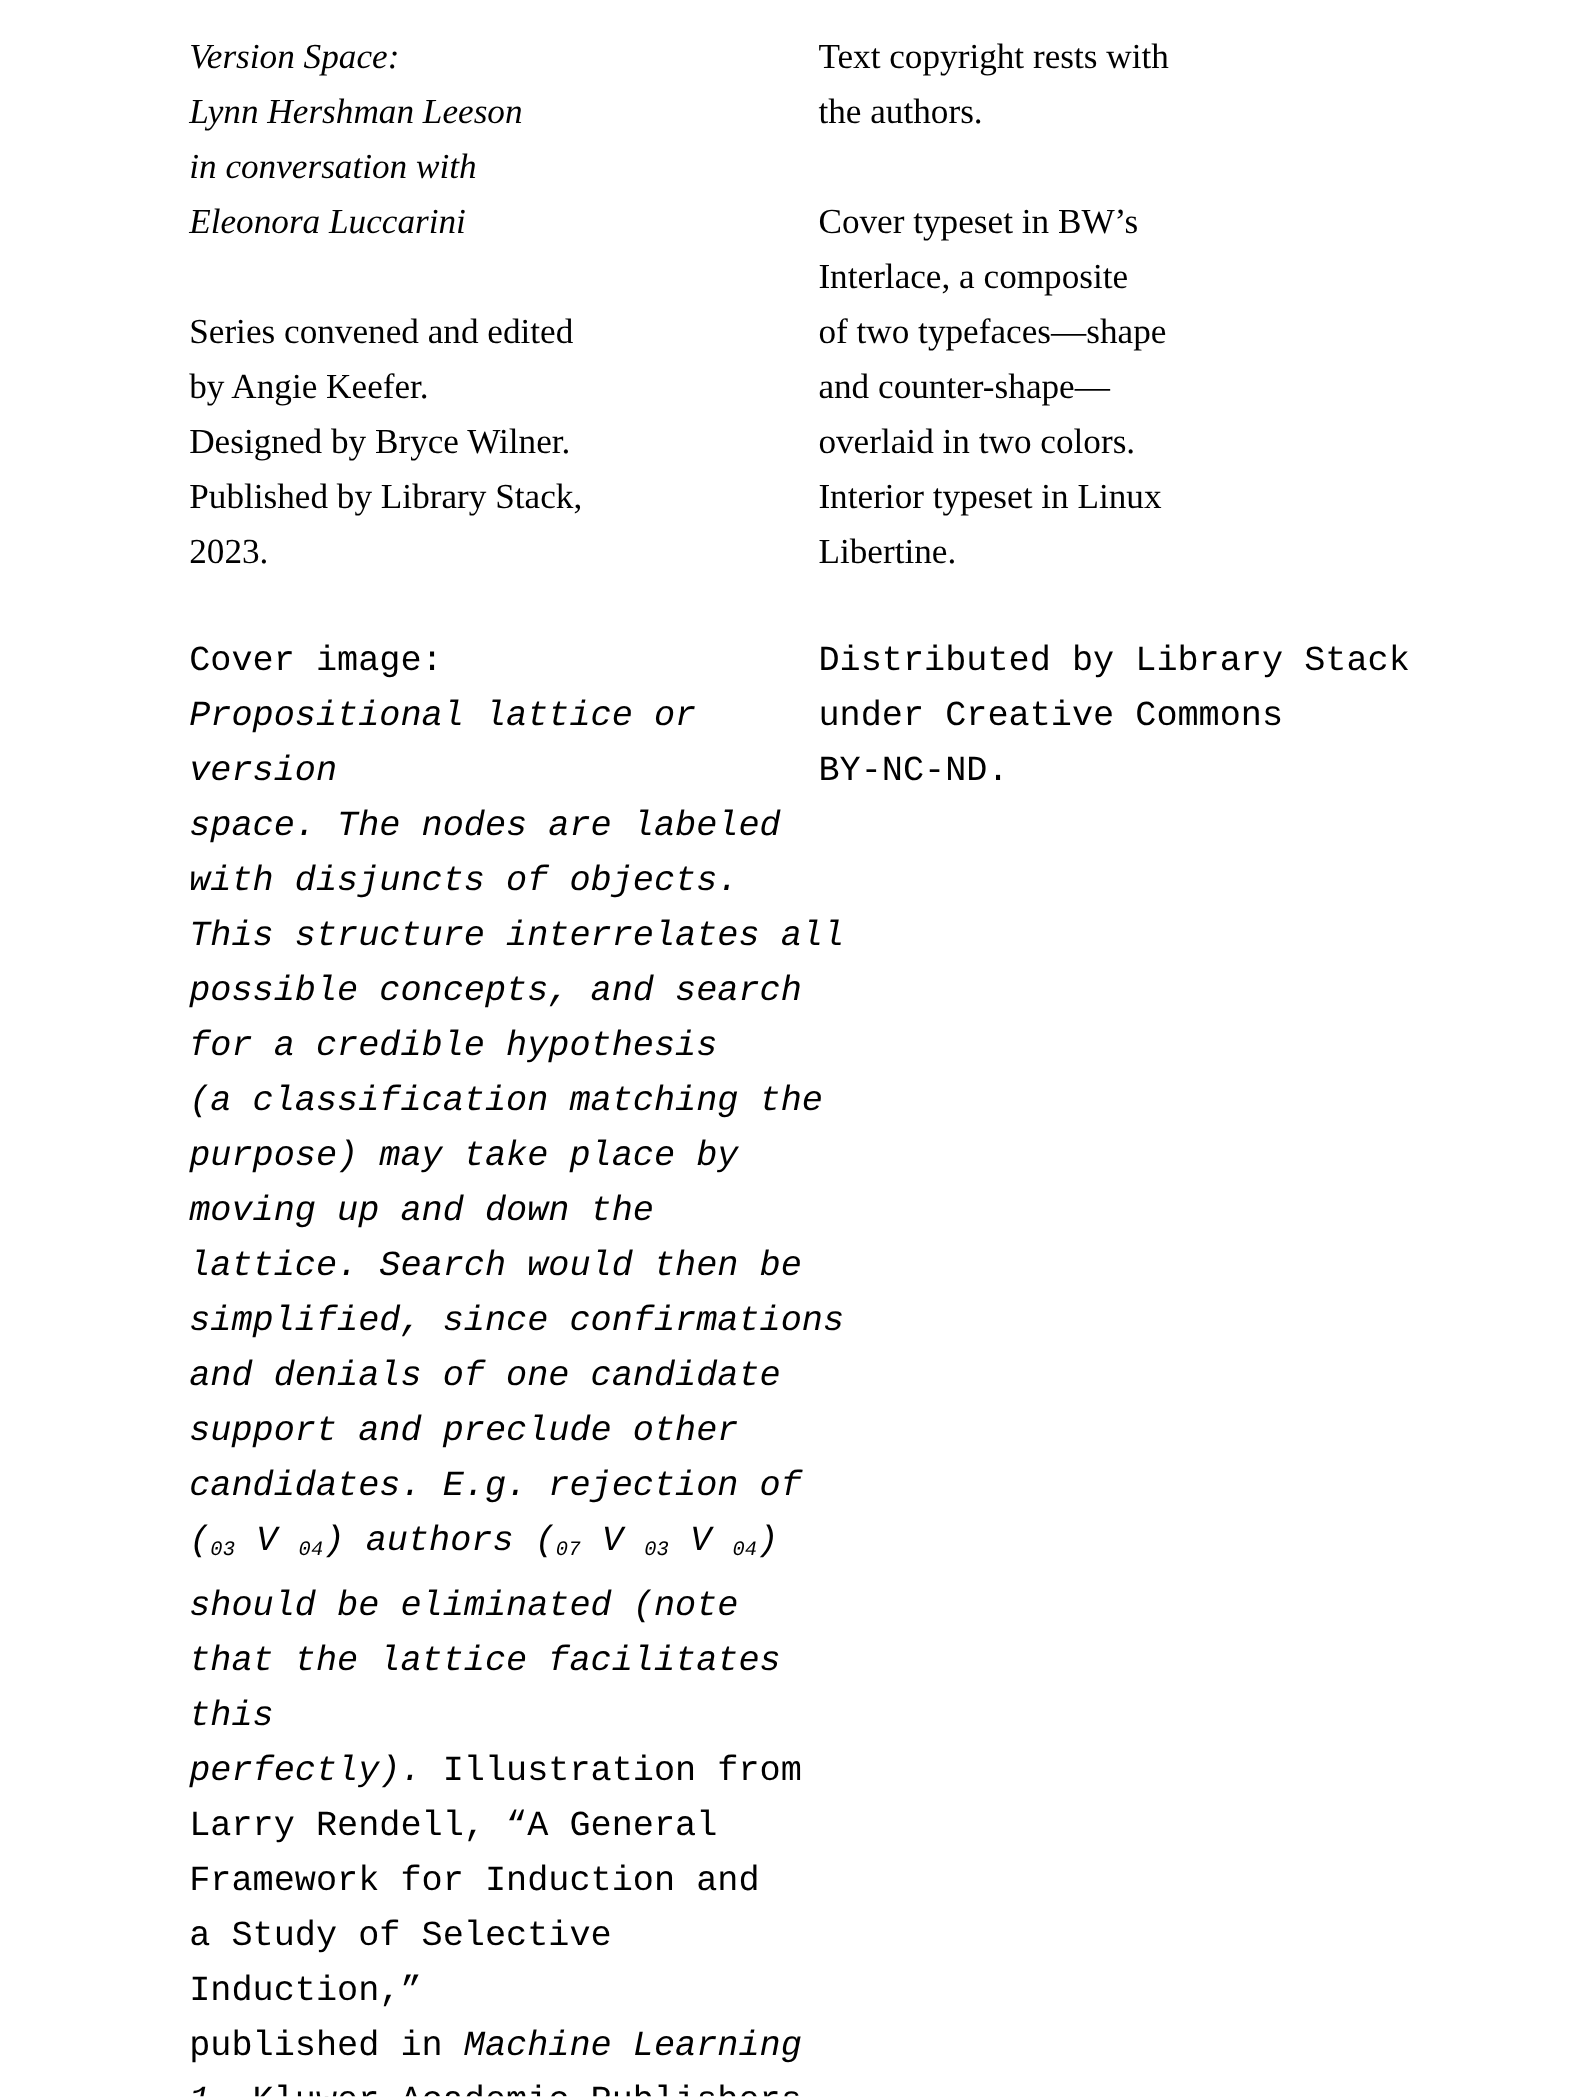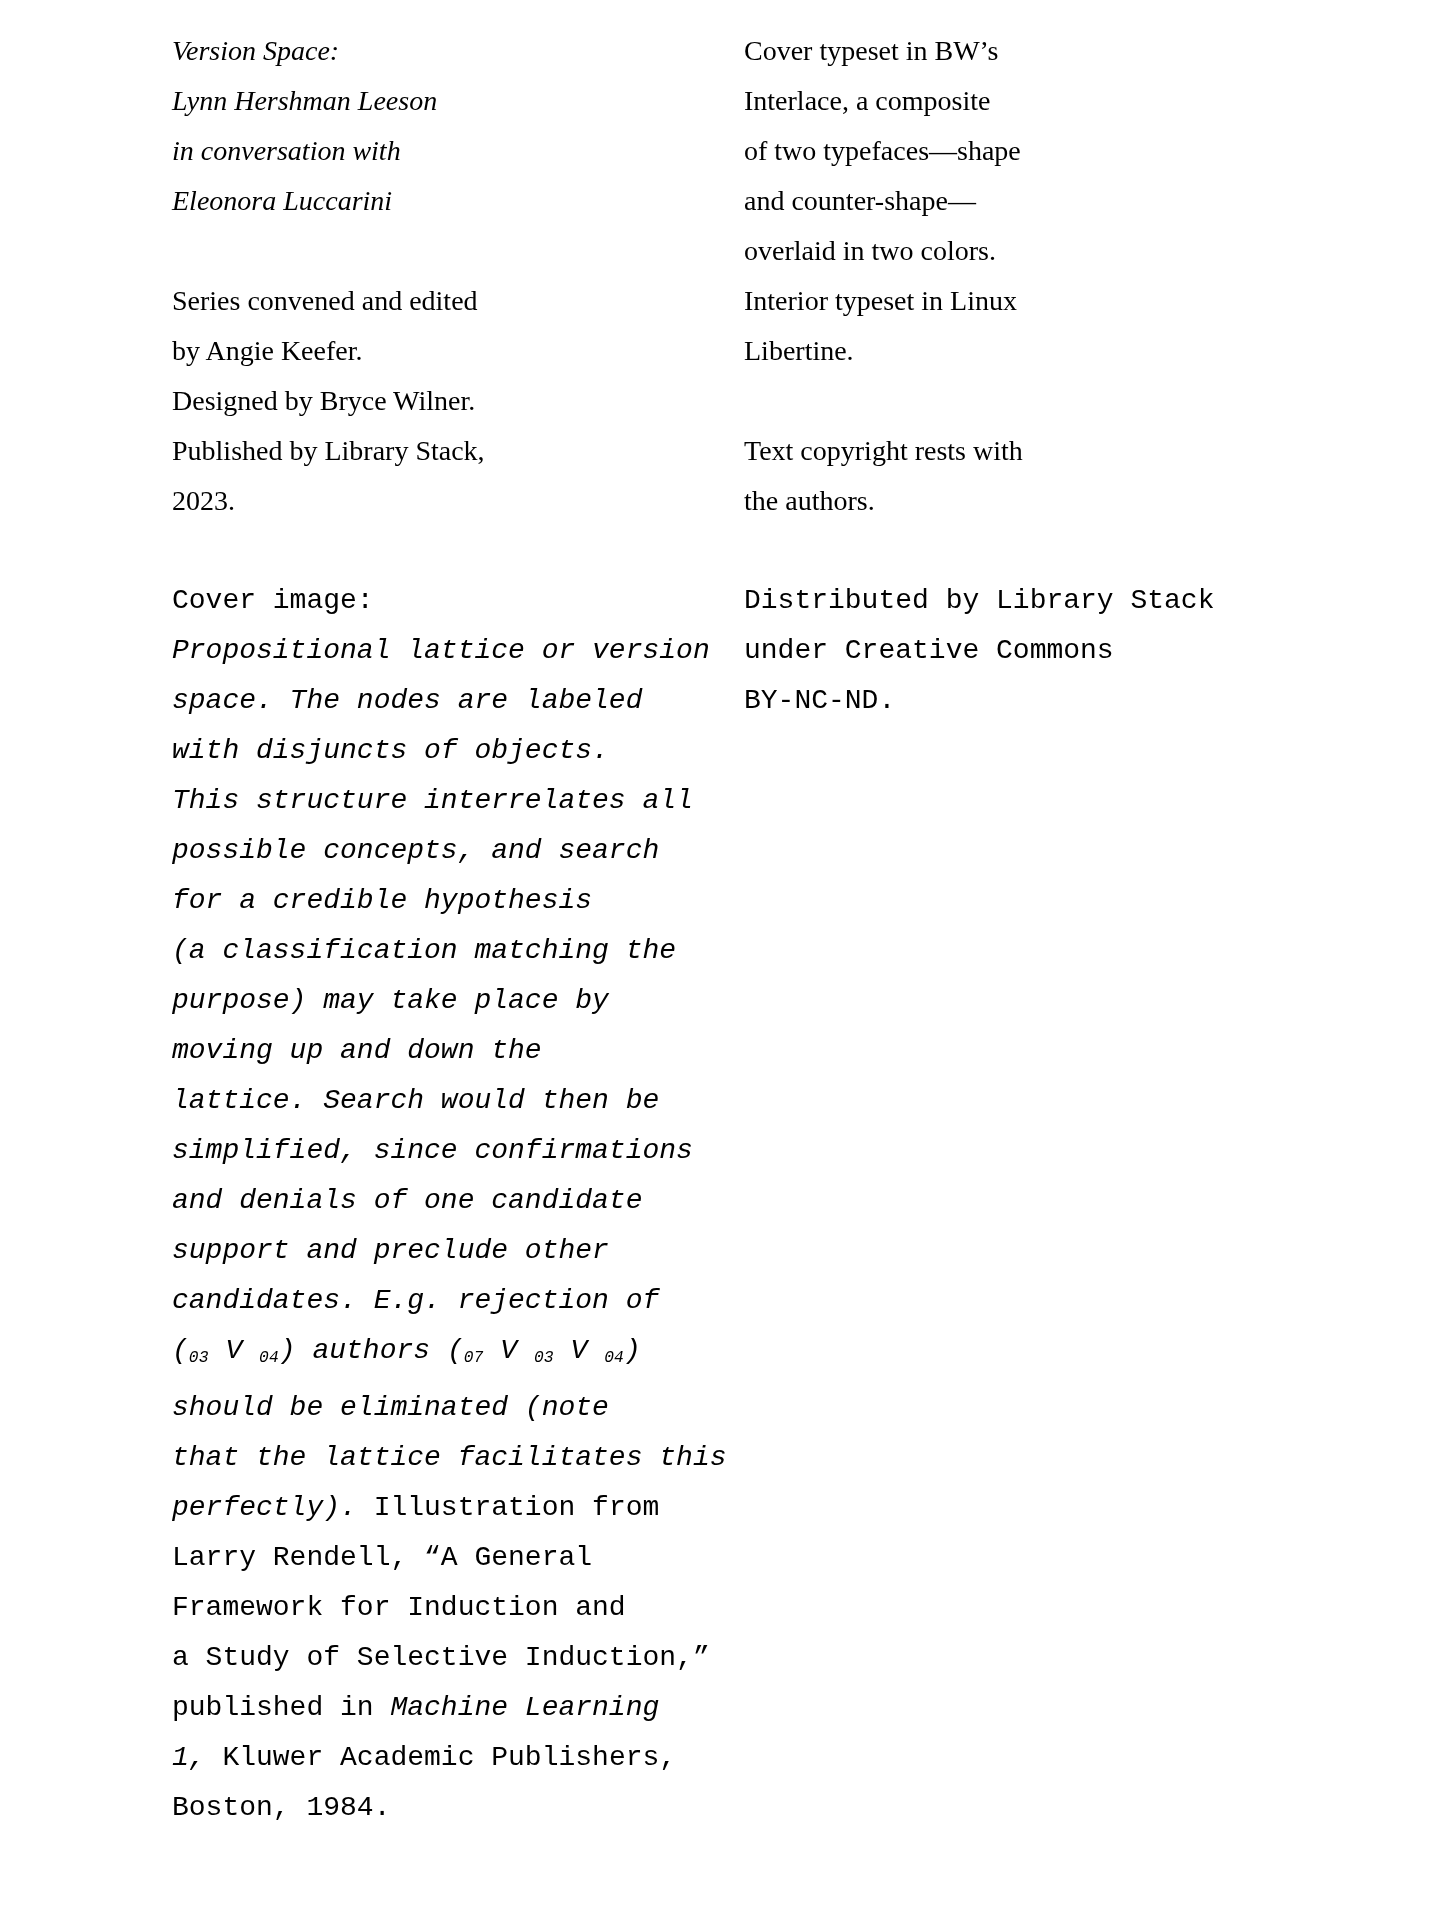--- a/index.html
+++ b/index.html
@@ -7,21 +7,21 @@
     padding: 0;
     background: #ffffff;
   }
   .page {
     position: relative;
     width: 1440px;
     height: 1906px;
     background: #ffffff;
     color: #000000;
     font-family: "Liberation Serif", "DejaVu Serif", serif;
-    font-size: 28px;
+    font-size: 32px;
     line-height: 50px;
     overflow: hidden;
   }
   .col {
     position: absolute;
     top: 26px;
   }
   .col-left {
     left: 172px;
     width: 600px;
@@ -90,29 +90,29 @@
 Larry Rendell, “A General
 Framework for Induction and
 a Study of Selective Induction,”
 published in </span><span class="it">Machine Learning
 1,</span><span> Kluwer Academic Publishers,
 Boston, 1984.</span></p>
 
   </div>
 
   <div class="col col-right">
+    <p class="para">Text copyright rests with
+the authors.</p>
+
     <p class="para">Cover typeset in BW’s
 Interlace, a composite
 of two typefaces—shape
 and counter-shape—
 overlaid in two colors.
 Interior typeset in Linux
 Libertine.</p>
-
-    <p class="para">Text copyright rests with
-the authors.</p>
 
     <p class="para tight">Distributed by Library Stack
 under Creative Commons
 BY-NC-ND.</p>
   </div>
 
 </div>
 
 </body></html>

